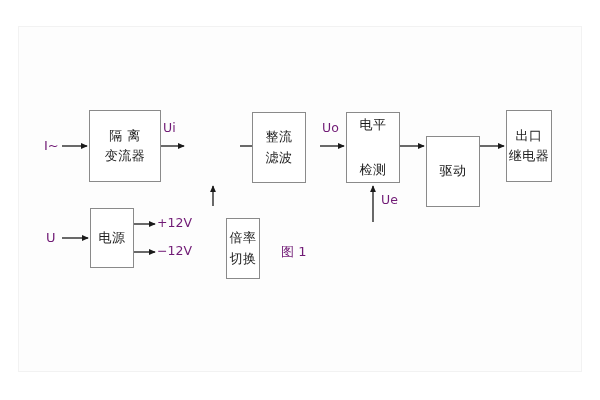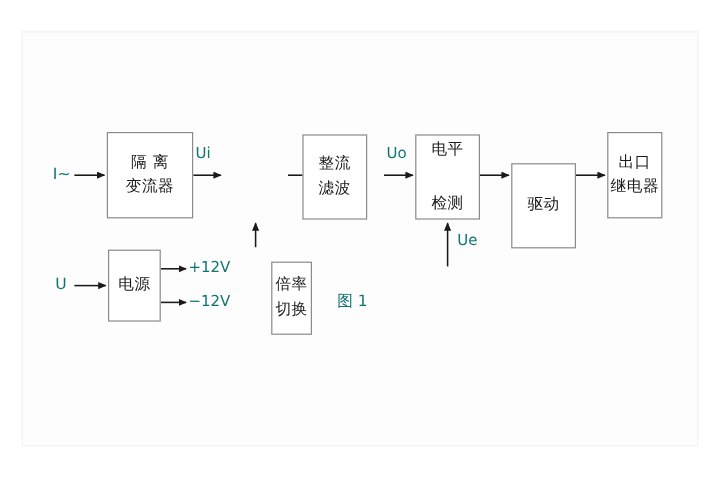--- a/index.html
+++ b/index.html
@@ -39,21 +39,21 @@
     font-size: 13px;
     line-height: 1.55;
     letter-spacing: 0.5px;
   }
   .box .ln {
     display: block;
     white-space: nowrap;
   }
   .label {
     position: absolute;
-    color: #0f766e;
+    color: #701a75;
     font-size: 13px;
     white-space: nowrap;
     line-height: 1;
   }
   .label.small { font-size: 12.5px; }
   
   #wires {
     position: absolute;
     left: 0;
     top: 0;

